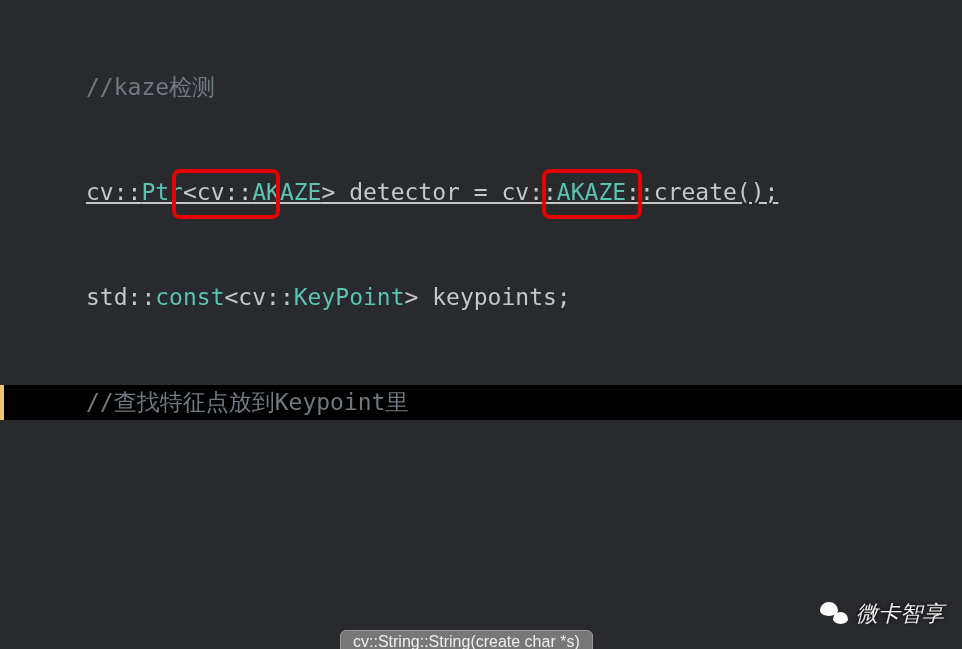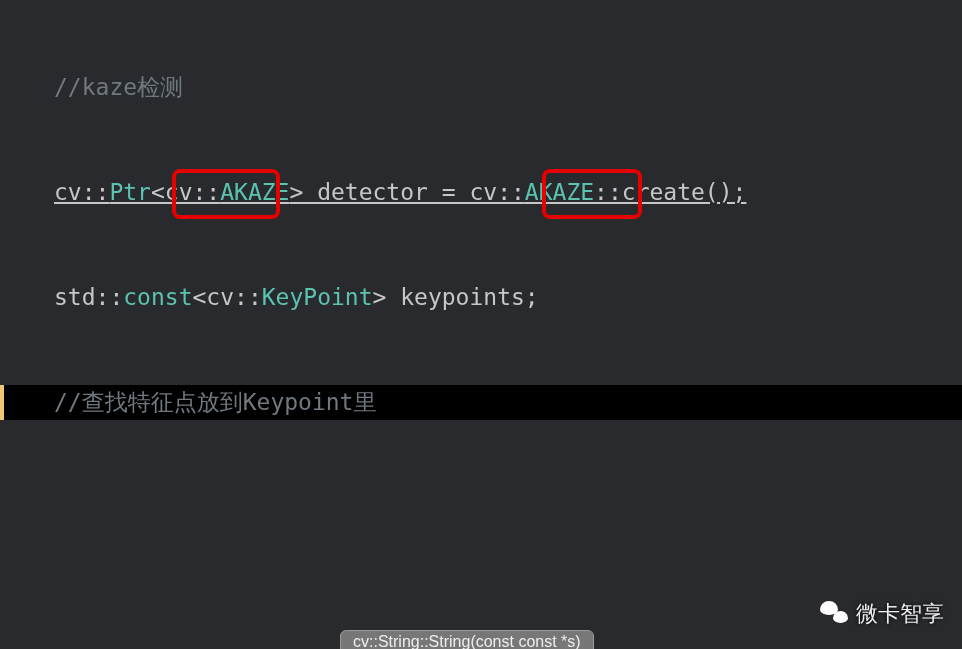--- a/index.html
+++ b/index.html
@@ -16,21 +16,21 @@
     font-size: 23px;
     line-height: 35px;
     color: #c5c8c6;
     white-space: pre;
     position: absolute;
     left: 0;
     top: 0;
     width: 100%;
   }
   .line {
-    padding-left: 54px;
+    padding-left: 86px;
     min-height: 35px;
     position: relative;
   }
   .hl-line {
     background: #000000;
   }
   .hl-line::before {
     content: '';
     position: absolute;
     left: 0; top: 0;
@@ -64,23 +64,24 @@
     border: 1px solid #999;
   }
   .watermark {
     position: absolute;
     right: 18px;
     bottom: 20px;
     color: #eee;
     font-family: sans-serif;
     font-size: 22px;
     display: flex;
-    align-items: flex-start;
+    align-items: center;
     gap: 8px;
     text-shadow: 0 0 4px #000;
+    font-style: italic;
   }
   .wechat-icon {
     width: 28px;
     height: 28px;
     position: relative;
   }
   .wechat-icon .bubble1 {
     position: absolute;
     width: 18px; height: 14px;
     background: #fff;
@@ -109,21 +110,21 @@
   
   
   
   
   
   
   
   
 </div>
 
-<div class="tooltip"><span>cv::String::String(const const *s)</span></div>
+<div class="tooltip"><span>cv::String::String(create char *s)</span></div>
 
 <div class="watermark">
   <span class="wechat-icon">
     <span class="bubble1"></span>
       <span class="bubble2"></span>
   </span>
   <span>微卡智享</span>
 </div>
 
 </body></html>

